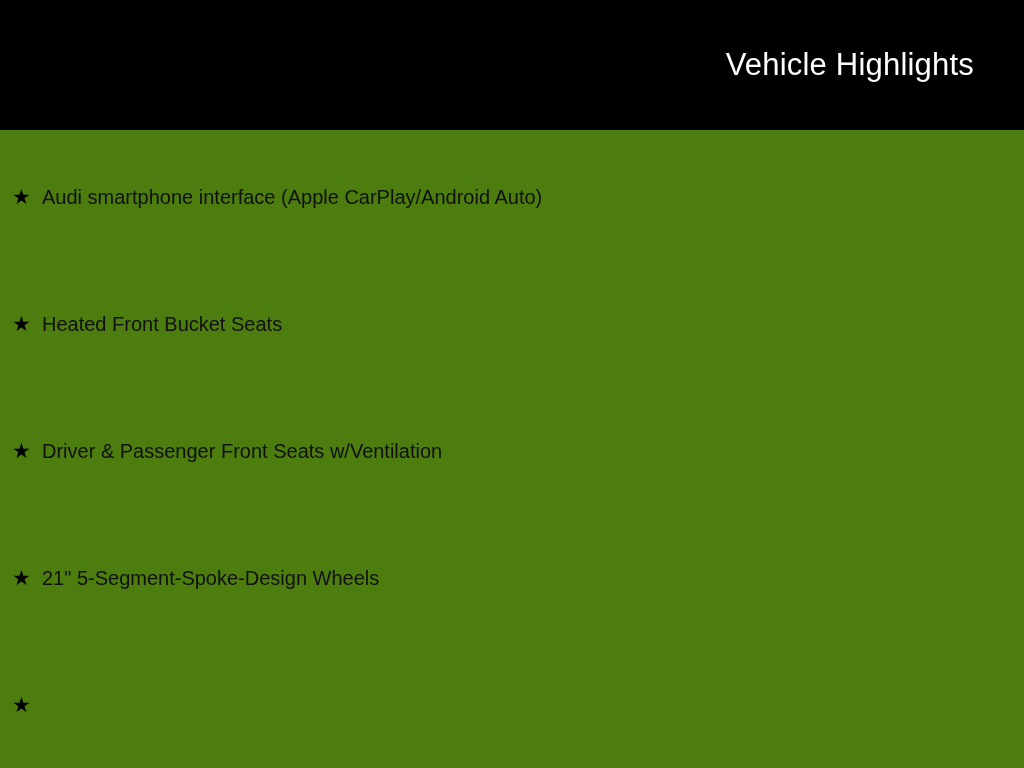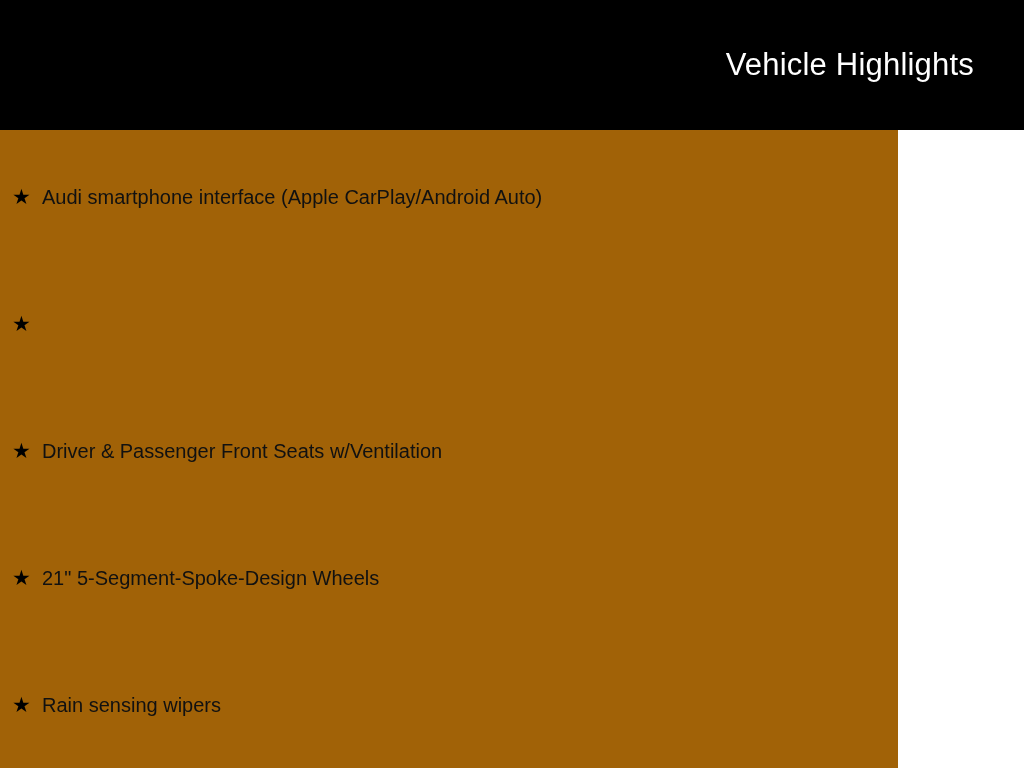--- a/index.html
+++ b/index.html
@@ -8,23 +8,23 @@
   }
   body {
     width: 1024px;
     height: 768px;
     background: #ffffff;
     font-family: "Liberation Sans", sans-serif;
     overflow: hidden;
   }
   .page {
     position: relative;
-    width: 898px;
+    width: 1024px;
     height: 768px;
-    background: #a16207;
+    background: #4d7c0f;
   }
   .header-bar {
     position: absolute;
     left: 0;
     top: 0;
     width: 1024px;
     height: 130px;
     background: #000000;
     display: flex;
     align-items: center;
@@ -85,32 +85,32 @@
 
   <ul class="highlights-list">
 
     <li class="highlight-item">
       <span class="bullet-star">★</span>
       <span class="highlight-text">Audi smartphone interface (Apple CarPlay/Android Auto)</span>
     </li>
 
     <li class="highlight-item">
       <span class="bullet-star">★</span>
+      <span class="highlight-text">Heated Front Bucket Seats</span>
     </li>
 
     <li class="highlight-item">
       <span class="bullet-star">★</span>
       <span class="highlight-text">Driver &amp; Passenger Front Seats w/Ventilation</span>
     </li>
 
     <li class="highlight-item">
       <span class="bullet-star">★</span>
       <span class="highlight-text">21" 5-Segment-Spoke-Design Wheels</span>
     </li>
 
     <li class="highlight-item">
       <span class="bullet-star">★</span>
-      <span class="highlight-text">Rain sensing wipers</span>
     </li>
 
   </ul>
 
 </div>
 
 </body></html>

